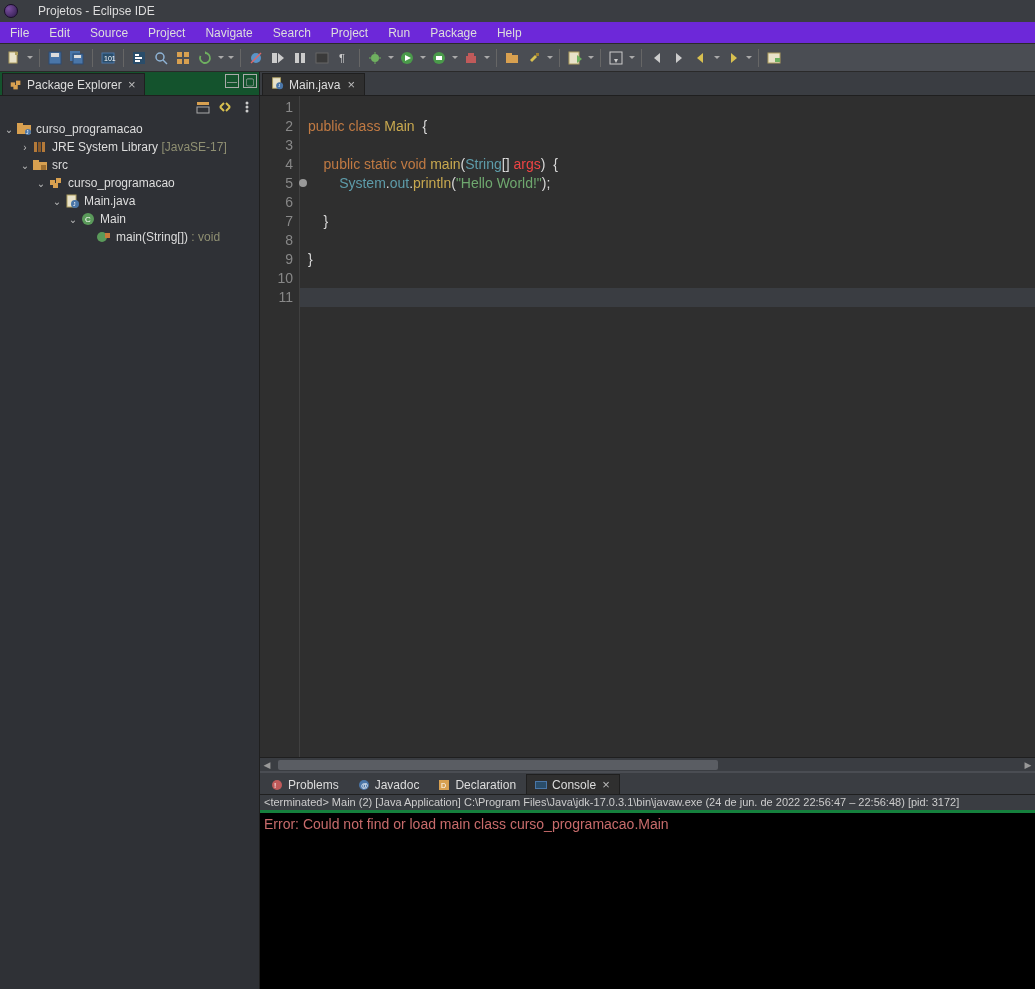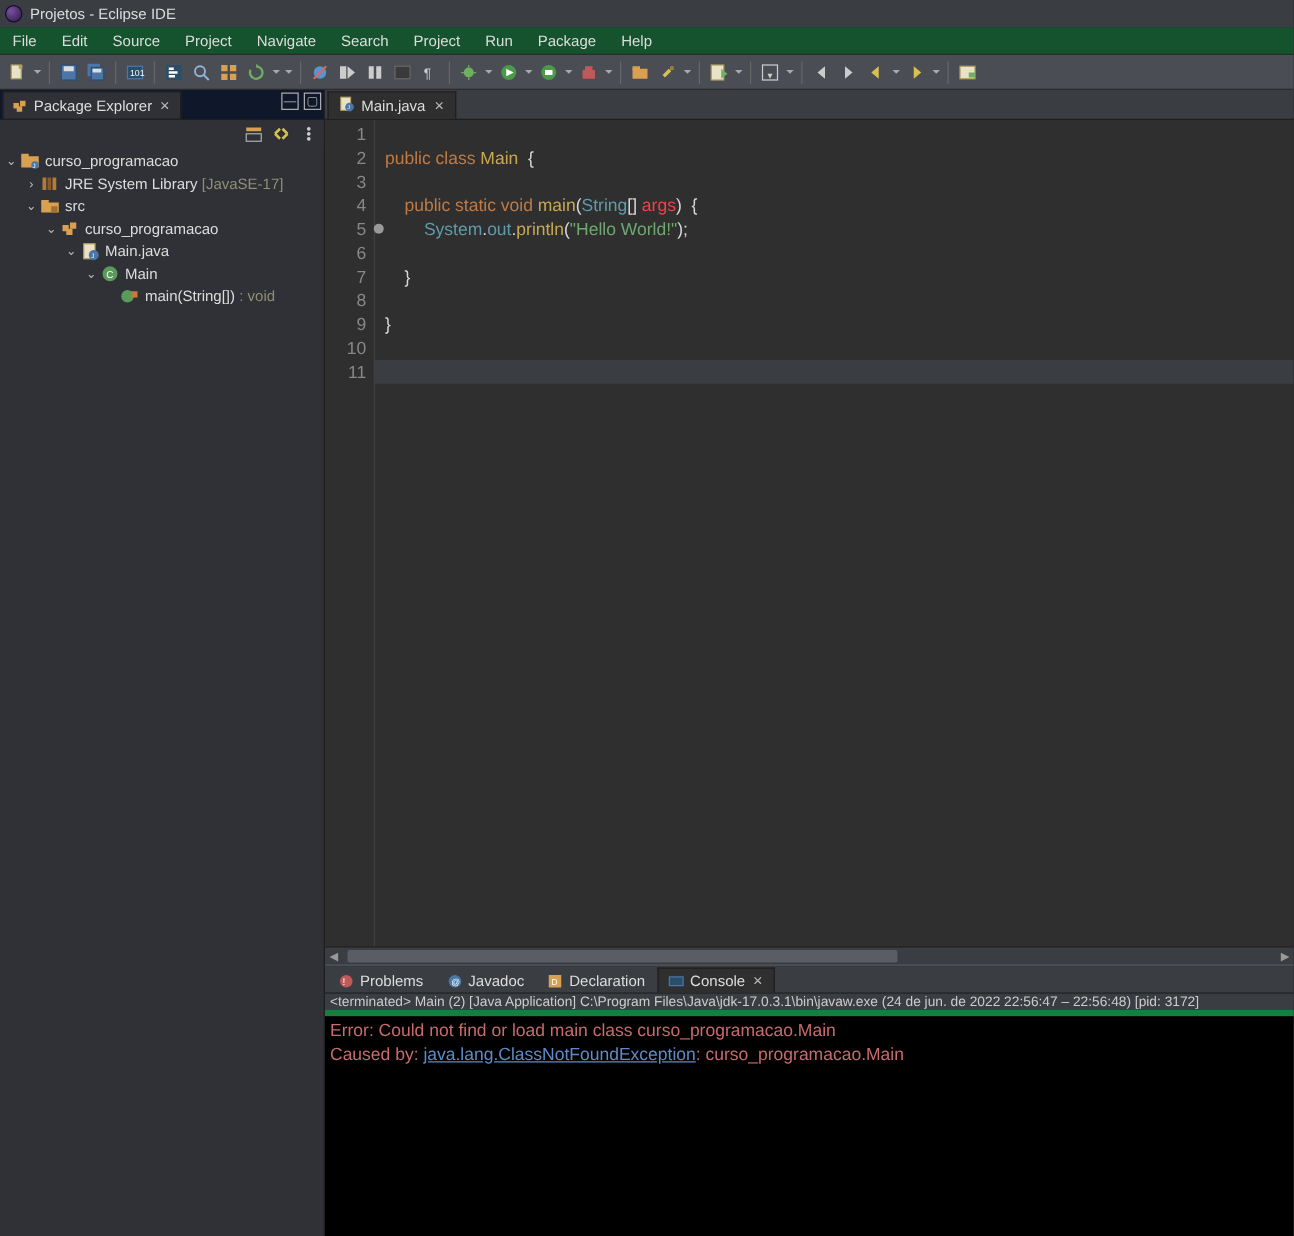--- a/index.html
+++ b/index.html
@@ -1,29 +1,29 @@
 <!DOCTYPE html>
 <html><head>
 <meta charset="utf-8">
 <style>
 * { margin:0; padding:0; box-sizing:border-box; font-family:"Segoe UI",Arial,sans-serif; }
 body { background:#2f2f2f; color:#ccc; width:1035px; height:989px; overflow:hidden; font-size:12px; }
-.title-bar { height:22px; background:#3a3d42; display:flex; align-items:center; padding:0 4px; gap:6px; font-size:12px; color:#ddd; }
+.title-bar { height:22px; background:#3a3d42; display:flex; align-items:center; padding:0 4px; gap:20px; font-size:12px; color:#ddd; }
 .title-bar .logo { width:14px; height:14px; border-radius:50%; background:radial-gradient(circle at 30% 30%,#7a4fa0,#2d1a4a); border:1px solid #1a0d2a; }
-.menu-bar { height:22px; background:#14532d; display:flex; align-items:center; font-size:12px; color:#ddd; border-bottom:1px solid #2a2a2a;}
+.menu-bar { height:22px; background:#6d28d9; display:flex; align-items:center; font-size:12px; color:#ddd; border-bottom:1px solid #2a2a2a;}
 .menu-bar .mi { padding:2px 10px; cursor:default; }
 .toolbar { height:28px; background:#4a4d53; display:flex; align-items:center; padding:0 4px; gap:2px; border-bottom:1px solid #2a2a2a;}
 .tb { width:20px; height:20px; display:flex; align-items:center; justify-content:center; border-radius:2px; cursor:default;}
 .tb svg { width:16px; height:16px; }
 .tbsep { width:1px; height:18px; background:#666; margin:0 3px; }
 .tb-dd { width:8px; display:flex; align-items:center; justify-content:center;}
 .tb-dd::after { content:""; border:3px solid transparent; border-top-color:#aaa; margin-top:3px; }
 .main-area { display:flex; height:calc(100% - 72px); }
 .left-panel { width:260px; background:#2f3136; display:flex; flex-direction:column; border-right:1px solid #1f1f1f;}
-.view-tabs { height:24px; background:#0f172a; display:flex; align-items:flex-end; border-bottom:1px solid #1f1f1f; position:relative;}
+.view-tabs { height:24px; background:#14532d; display:flex; align-items:flex-end; border-bottom:1px solid #1f1f1f; position:relative;}
 .vtab { height:22px; display:flex; align-items:center; gap:4px; padding:0 6px; background:#2f3136; border:1px solid #1f1f1f; border-bottom:none; font-size:12px; color:#ddd; margin-left:2px;}
 .vtab .vicon { width:14px; height:14px; }
 .vtab .close { width:12px; height:12px; display:flex; align-items:center; justify-content:center; color:#bbb;}
 .vtab .close::before{ content:"×"; font-size:13px;}
 .view-tb-right { position:absolute; right:2px; top:2px; display:flex; gap:4px;}
 .view-tb-right .sq { width:14px; height:14px; border:1px solid #aaa; display:flex; align-items:center; justify-content:center; font-size:10px; color:#aaa;}
 .pe-tb { height:22px; display:flex; justify-content:flex-end; align-items:center; gap:6px; padding:0 4px; background:#2f3136;}
 .pe-tb .ico { width:16px; height:16px; }
 .tree { flex:1; overflow:auto; padding:2px 0; font-size:12px; color:#ddd; }
 .tree .node { display:flex; align-items:center; height:18px; white-space:nowrap; }
@@ -48,21 +48,21 @@
 .hscroll .arr { position:absolute; top:0; width:14px; height:14px; display:flex; align-items:center; justify-content:center; color:#999; font-size:9px;}
 .hscroll .al{left:0;} .hscroll .ar{right:0;}
 .hscroll .thumb { position:absolute; left:18px; top:2px; height:10px; width:440px; background:#5a5d63; border-radius:2px;}
 .bottom-panel { height:218px; display:flex; flex-direction:column; border-top:2px solid #4a4d53;}
 .btabs { height:22px; background:#3a3d42; display:flex; align-items:flex-end; border-bottom:1px solid #1f1f1f;}
 .btab { height:20px; display:flex; align-items:center; gap:4px; padding:0 7px; font-size:12px; color:#ddd; margin-left:2px; border:1px solid transparent; border-bottom:none;}
 .btab.active { background:#2f2f2f; border-color:#1f1f1f;}
 .btab .bicon{ width:14px; height:14px; display:flex; align-items:center; justify-content:center;}
 .btab .close{ width:12px; display:flex; align-items:center; justify-content:center;}
 .btab .close::before{content:"×"; font-size:13px; color:#bbb;}
-.console-status { height:18px; background:#3a3d42; font-size:11px; color:#ccc; padding:1px 4px; border-bottom:5px solid #15803d; white-space:nowrap; overflow:hidden;}
+.console-status { height:18px; background:#3a3d42; font-size:11px; color:#ccc; padding:1px 4px; border-bottom:3px solid #15803d; white-space:nowrap; overflow:hidden;}
 .console-body { flex:1; background:#000000; font-family:Consolas,monospace; font-size:14px; line-height:19px; padding:2px 4px; color:#c76b6b;}
 .console-body a{ color:#5e8bc9; text-decoration:underline; }
 </style>
 </head>
 <body>
 
 <div class="title-bar">
   <span class="logo"></span>
   <span>Projetos - Eclipse IDE</span>
 </div>
@@ -462,17 +462,16 @@
                 <rect x="2" y="4" width="10" height="6" fill="#2a4d6a"></rect>
               </svg>
             </span>
           <span>Console</span>
           <span class="close"></span>
         </div>
       </div>
       <div class="console-status">&lt;terminated&gt; Main (2) [Java Application] C:\Program Files\Java\jdk-17.0.3.1\bin\javaw.exe  (24 de jun. de 2022 22:56:47 – 22:56:48) [pid: 3172]</div>
       <div class="console-body">
         <div>Error: Could not find or load main class curso_programacao.Main</div>
-        <div><span>Caused by: </span><a>java.lang.ClassNotFoundException</a><span>: curso_programacao.Main</span></div>
       </div>
     </div>
   </div>
 </div>
 
 </body></html>

